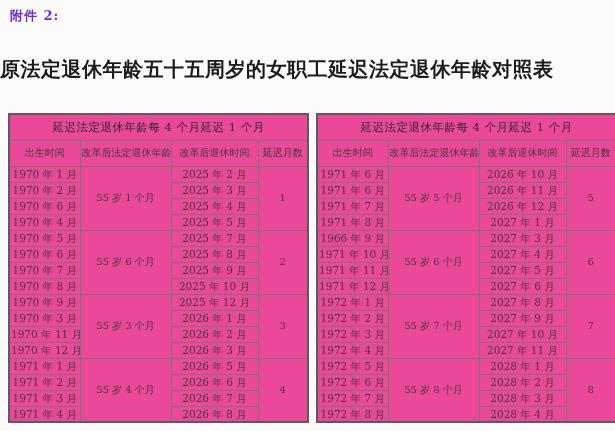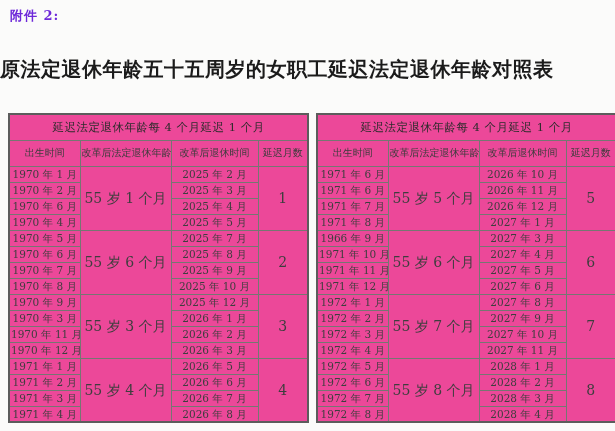--- a/index.html
+++ b/index.html
@@ -34,21 +34,21 @@
     text-align:center; vertical-align:middle;
     font-weight:normal; white-space:nowrap; overflow:hidden;
     padding:0 1px;
   }
   .span-h {
     height:26px; font-size:11.5px; font-weight:bold;
     color:#2c2c2c; letter-spacing:0.5px;
   }
   .col-head th { height:26px; font-size:10px; color:#3c3c3c;font-family:Liberation Mono, monospace; }
   tbody td { height:16px; font-size:10.5px; line-height:1; color:#3e3e3e; }
-  td.age, td.delay { font-size:14px; }
+  td.age, td.delay { font-size:10px; }
 </style>
 </head>
 <body>
 
 <div class="page">
   <div class="attachment">附件 2:</div>
   <div class="title">原法定退休年龄五十五周岁的女职工延迟法定退休年龄对照表</div>
 
   <div class="tables">
 

